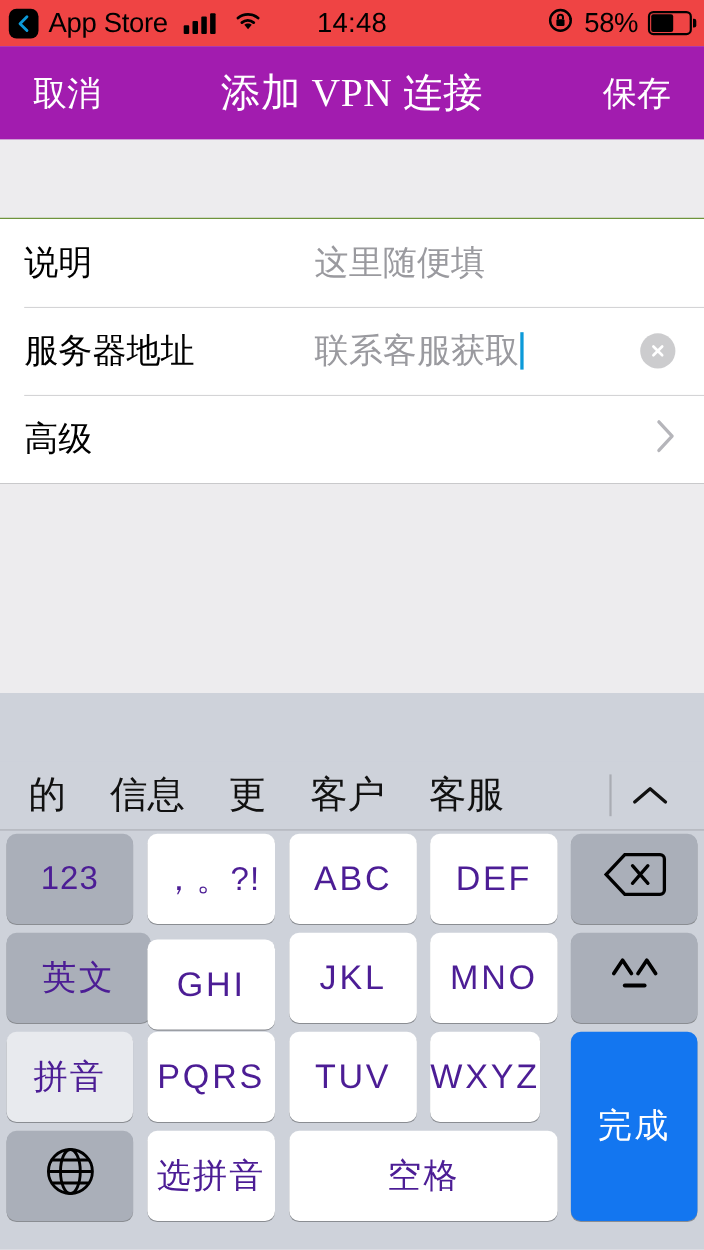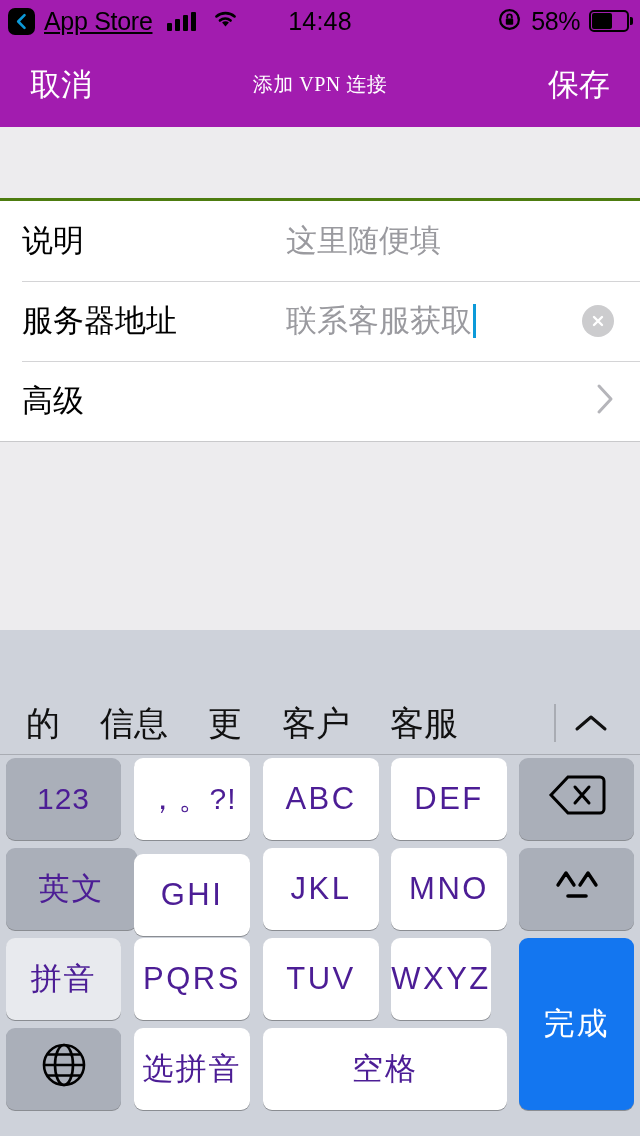--- a/index.html
+++ b/index.html
@@ -7,21 +7,21 @@
     width:640px;height:1136px;overflow:hidden;
     font-family:"Liberation Sans","DejaVu Sans",sans-serif;
     background:#d0d3da;
     -webkit-font-smoothing:antialiased;
   }
   .screen{position:relative;width:640px;height:1136px;}
 
   
   .statusbar{
     position:absolute;left:0;top:0;width:640px;height:42px;
-    background:#a21caf;color:#000;display:flex;align-items:center;text-decoration:underline;
+    background:#ef4444;color:#000;display:flex;align-items:center;
   }
   .sb-left{display:flex;align-items:center;gap:9px;padding-left:8px;}
   .back-chip{
     width:27px;height:27px;border-radius:7px;background:#000;
     display:flex;align-items:center;justify-content:center;flex:0 0 auto;
   }
   .back-chip svg{display:block;}
   .sb-app{font-size:25px;letter-spacing:-0.3px;line-height:1;font-weight:400;}
   .sig{display:flex;align-items:flex-end;gap:3px;height:19px;margin-left:6px;}
   .sig i{display:block;width:5px;background:#000;border-radius:1px;}
@@ -52,28 +52,28 @@
     position:absolute;left:0;top:42px;width:640px;height:85px;
     background:#a21caf;color:#fff;display:flex;align-items:center;font-family:Liberation Serif, serif;
   }
   .nav-btn{
     font-size:31px;line-height:1;color:#fff;padding:10px 14px;cursor:pointer;
     white-space:nowrap;
   }
   .nav-left{position:absolute;left:16px;}
   .nav-right{position:absolute;right:16px;}
   .nav-title{
-    position:absolute;left:0;right:0;text-align:center;font-size:20px;
+    position:absolute;left:0;right:0;text-align:center;font-size:36px;
     letter-spacing:0.5px;pointer-events:none;
   }
 
   
   .content{position:absolute;left:0;top:127px;width:640px;bottom:0;background:#edecee;}
   .gap-top{height:71px;background:#edecee;}
-  .table{background:#fff;border-top:3px solid #4d7c0f;border-bottom:1px solid #c9c9cb;}
+  .table{background:#fff;border-top:1px solid #4d7c0f;border-bottom:1px solid #c9c9cb;}
   .row{
     position:relative;height:80px;display:flex;align-items:center;
     padding:0 22px;background:#fff;box-sizing:border-box;
   }
   .row + .row::before{
     content:"";position:absolute;left:22px;right:0;top:0;height:1px;background:#d4d4d6;
   }
   .row-label{font-size:31px;color:#000;white-space:nowrap;}
   .row-value{
     margin-left:auto;margin-right:0;font-size:31px;color:#9a9a9f;

